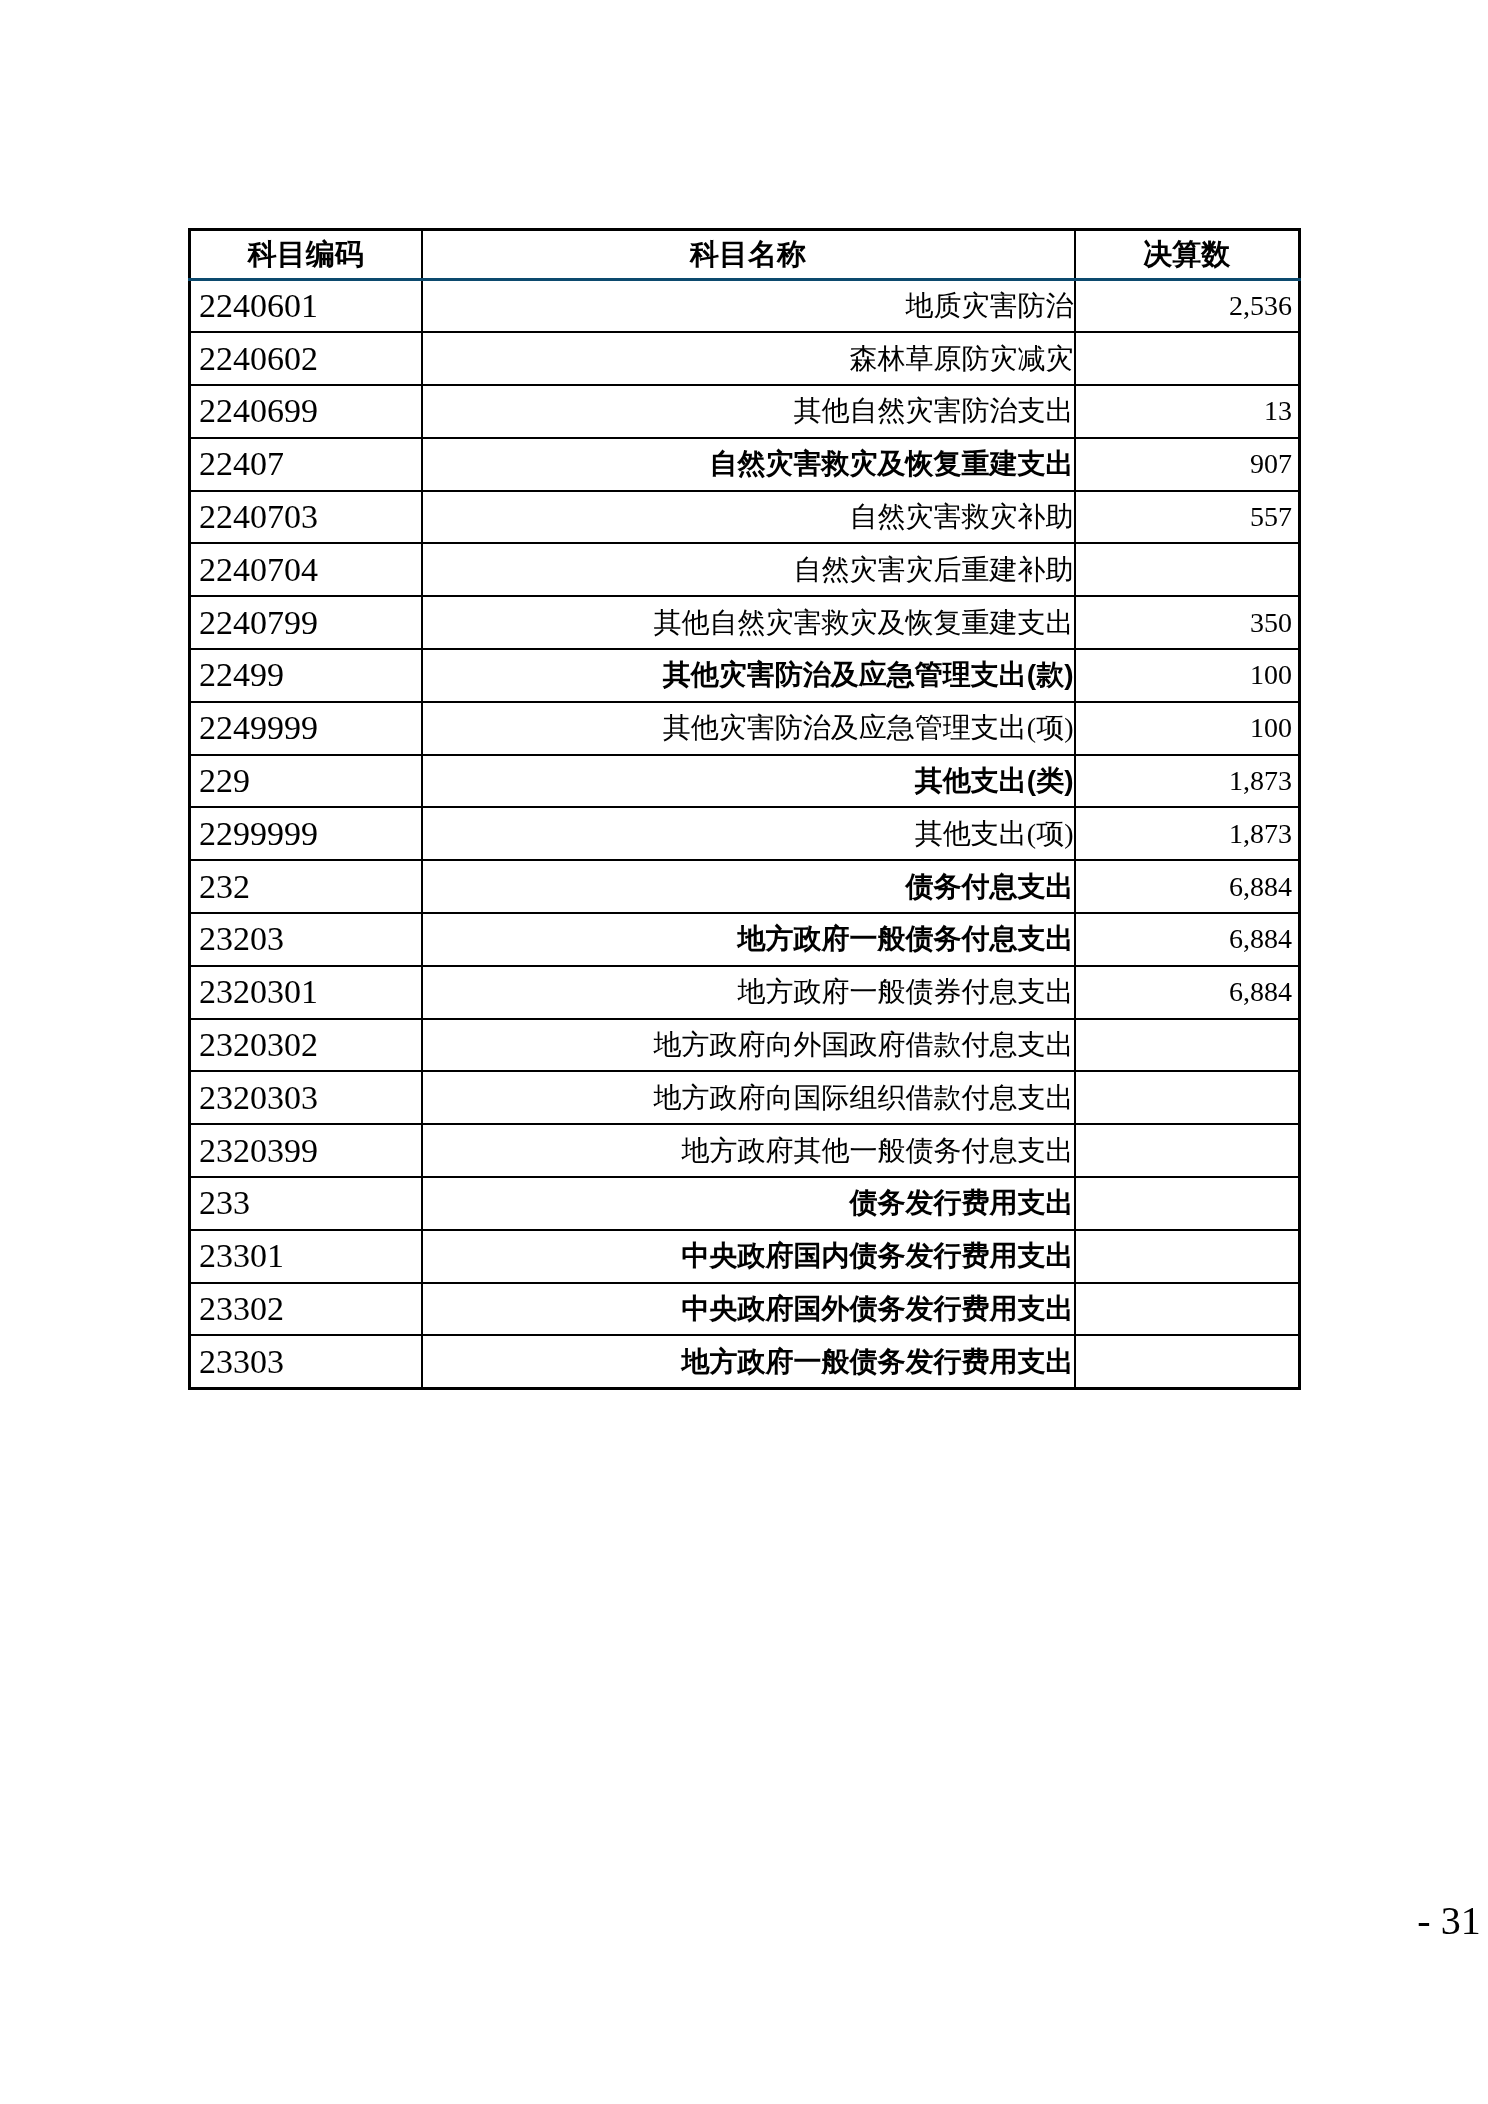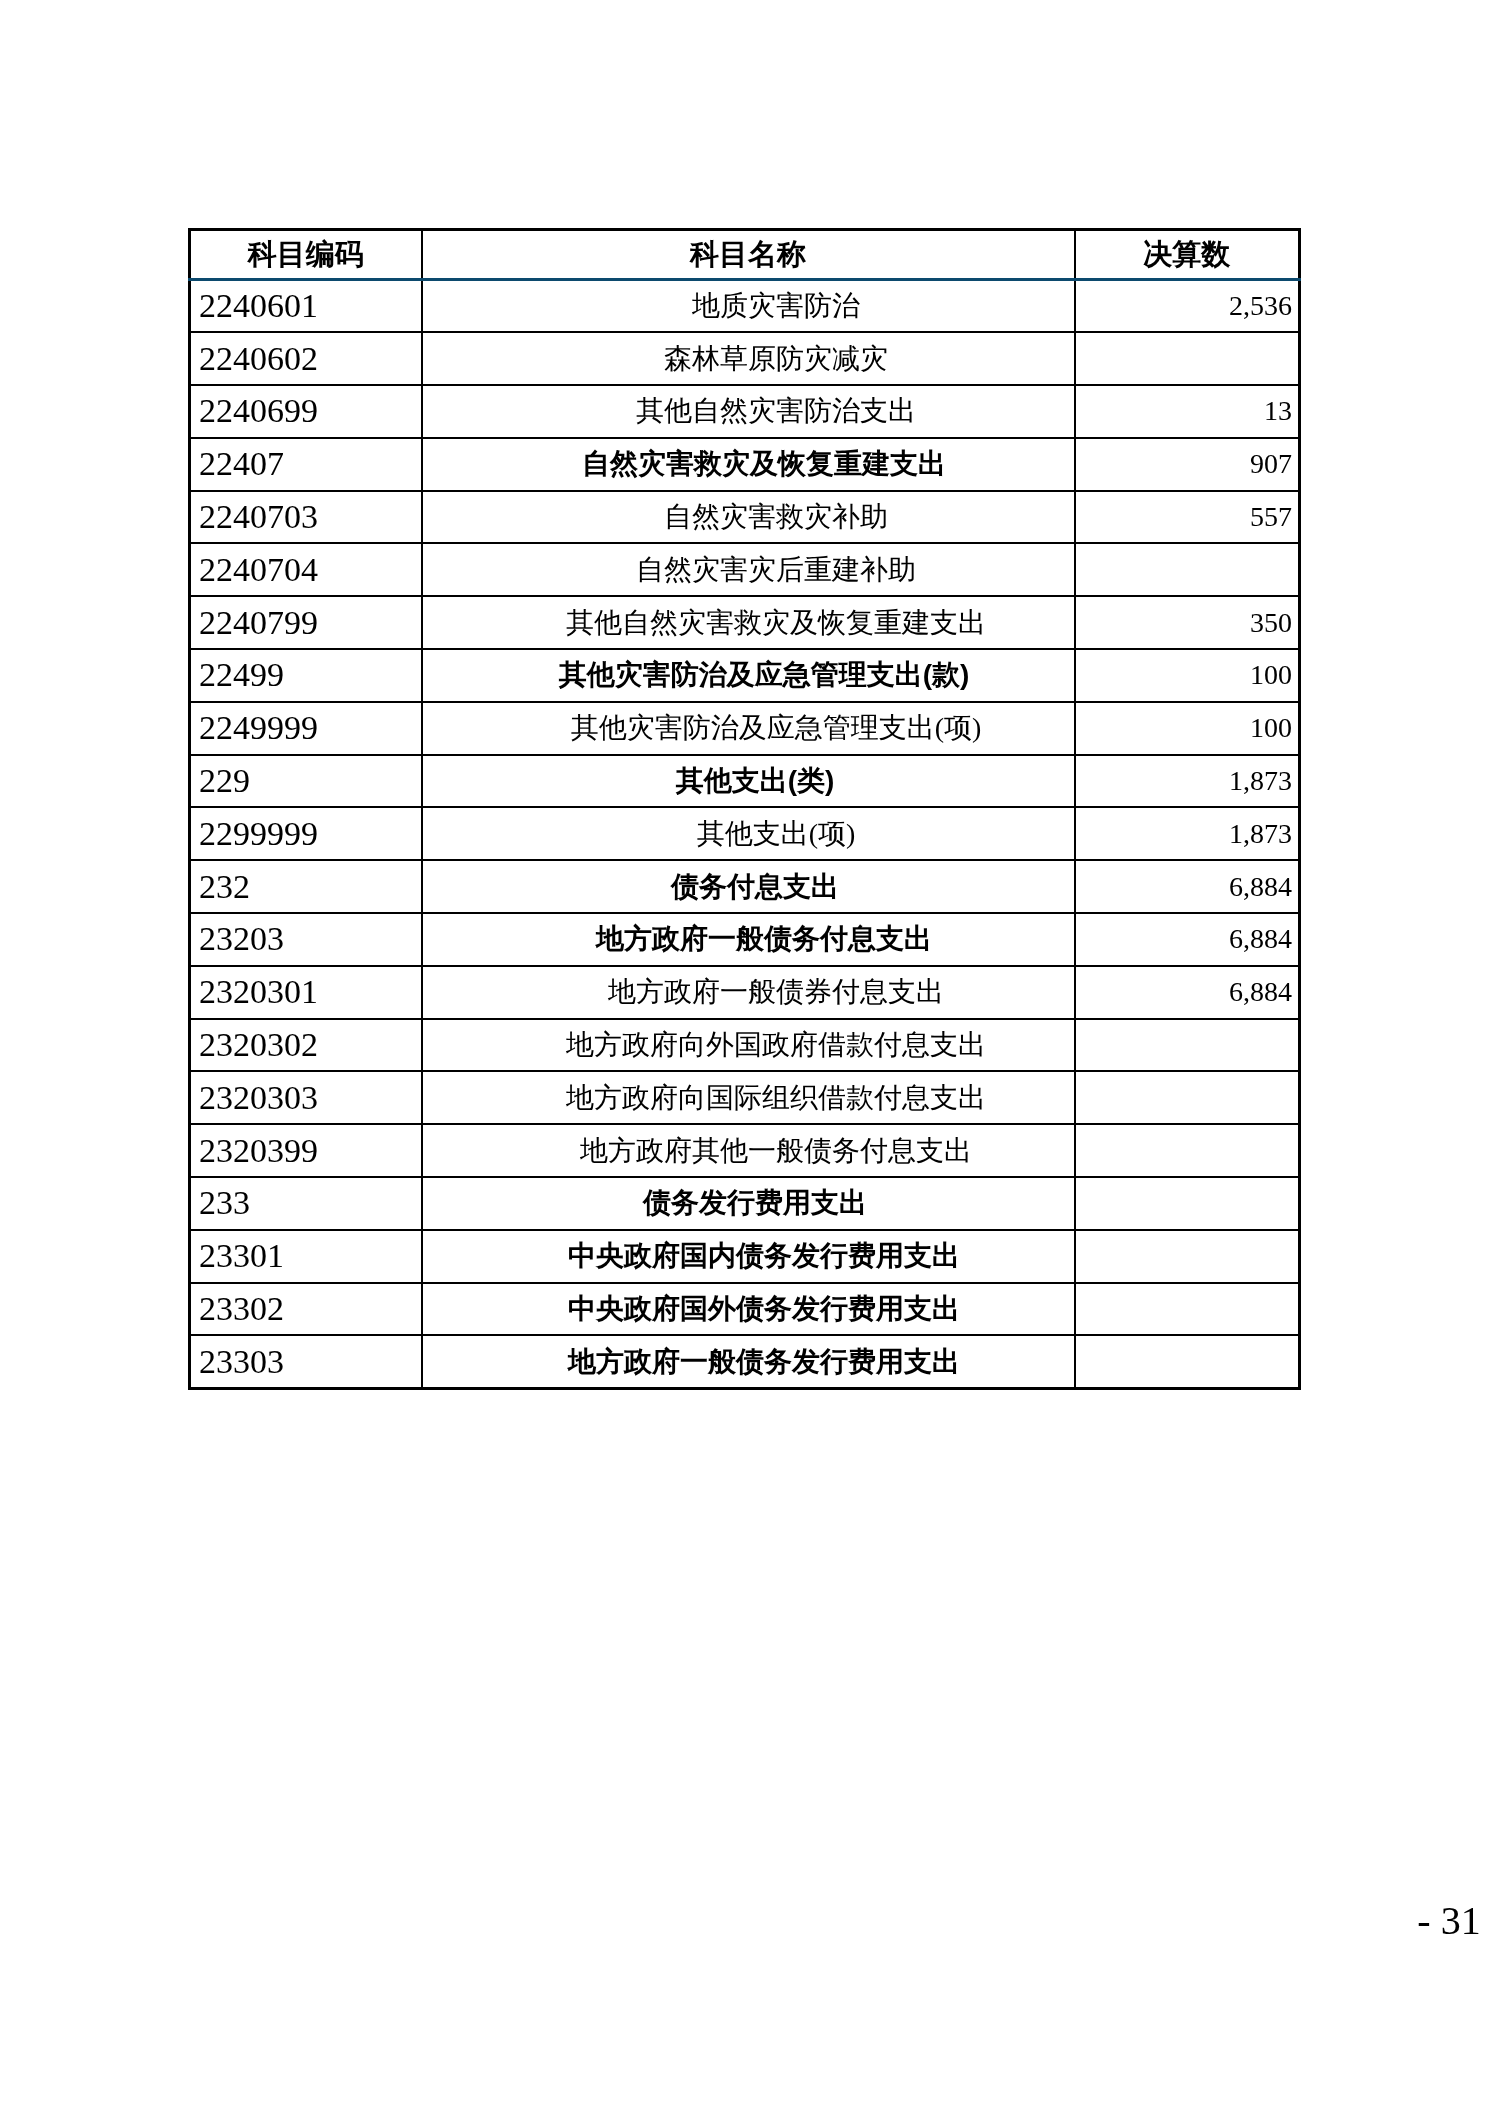--- a/index.html
+++ b/index.html
@@ -46,21 +46,21 @@
   td.code-cell {
     font-family: "Liberation Serif", "DejaVu Serif", serif;
     font-size: 34px;
     text-align: left;
     padding-left: 8px;
     color: #000000;
   }
 
   td.name-cell {
     font-size: 28px;
-    text-align: center;
+    text-align: right;
     color: #000000;
   }
   td.name-cell.lvl1 {
     padding-left: 14px;
     font-weight: bold;
     font-family: "Liberation Sans", "DejaVu Sans", sans-serif;
   }
   td.name-cell.lvl2 {
     padding-left: 32px;
     font-weight: bold;

